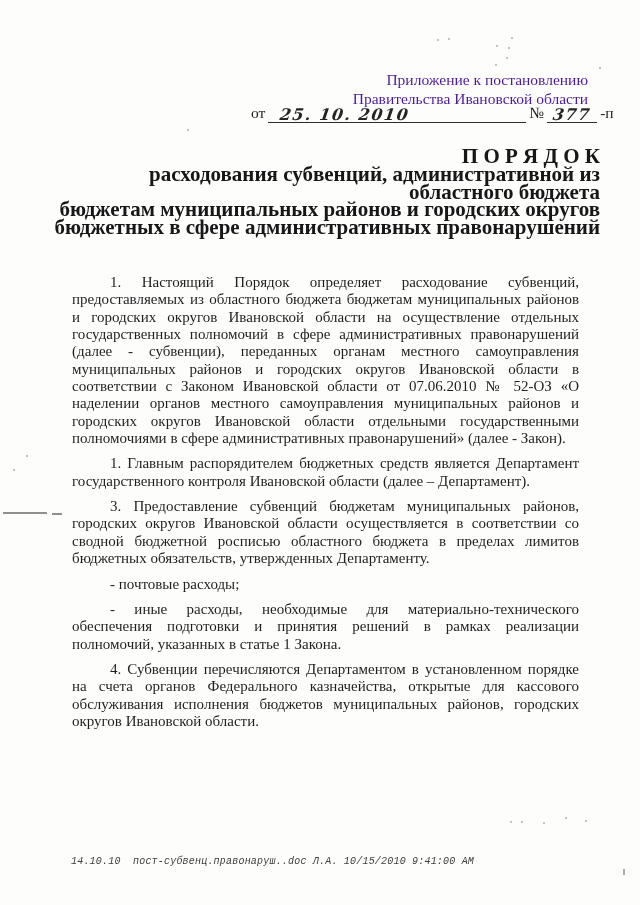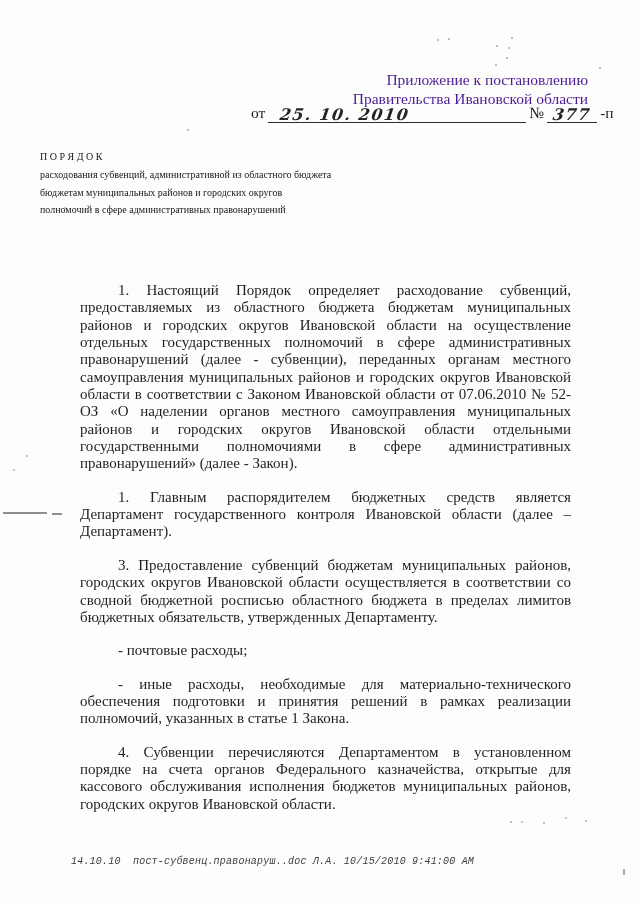--- a/index.html
+++ b/index.html
@@ -29,30 +29,30 @@
   .hand{
     font-family:"DejaVu Serif", serif;
     font-style:italic;font-weight:700;font-size:16px;
     letter-spacing:1.5px;color:#242424;
     display:inline-block;transform:skewX(-8deg);
     position:relative;top:1px;
   }
   
   .title{
     position:absolute;top:148px;left:40px;width:560px;
-    text-align:left;font-weight:normal;font-size:10px;line-height:17.8px;
+    text-align:right;font-weight:bold;font-size:21px;line-height:17.8px;
     color:#171717;
   }
   
   .body-text{
     position:absolute;top:266px;left:64px;width:523px;
     font-size:15px;line-height:17.35px;text-align:justify;
     color:#1f1f1f;
   }
-  .body-text p{margin:16px;text-indent:38px;}
+  .body-text p{margin:8px;text-indent:38px;}
   
   .footer{
     position:absolute;top:856px;left:71px;
     font-family:"Liberation Mono", monospace;font-style:italic;
     font-size:10px;letter-spacing:0.2px;color:#3d3d3d;white-space:pre;
   }
   
   .art{position:absolute;background:#8f8f8f;}
   .speck{position:absolute;width:2px;height:2px;background:#adadad;border-radius:1px;}
 </style>
@@ -71,21 +71,21 @@
     <span class="uline date"><span class="hand">25. 10. 2010</span></span>
     <span>№</span>
     <span class="uline num"><span class="hand">377</span></span>
     <span>-п</span>
   </div>
 
   <div class="title">
     <div>П О Р Я Д О К</div>
     <div>расходования субвенций, административной из областного бюджета</div>
     <div>бюджетам муниципальных районов и городских округов</div>
-    <div>полномочий в сфере административных правонарушений</div>
+    <div>бюджетных в сфере административных правонарушений</div>
   </div>
 
   <div class="body-text">
     <p>1. Настоящий Порядок определяет расходование субвенций, предоставляемых из областного бюджета бюджетам муниципальных районов и городских округов Ивановской области на осуществление отдельных государственных полномочий в сфере административных правонарушений (далее - субвенции), переданных органам местного самоуправления муниципальных районов и городских округов Ивановской области в соответствии с Законом Ивановской области от 07.06.2010 № 52-ОЗ «О наделении органов местного самоуправления муниципальных районов и городских округов Ивановской области отдельными государственными полномочиями в сфере административных правонарушений» (далее - Закон).</p>
     <p>1. Главным распорядителем бюджетных средств является Департамент государственного контроля Ивановской области (далее – Департамент).</p>
     <p>3. Предоставление субвенций бюджетам муниципальных районов, городских округов Ивановской области осуществляется в соответствии со сводной бюджетной росписью областного бюджета в пределах лимитов бюджетных обязательств, утвержденных Департаменту.</p>
     <p>- почтовые расходы;</p>
     <p>- иные расходы, необходимые для материально-технического обеспечения подготовки и принятия решений в рамках реализации полномочий, указанных в статье 1 Закона.</p>
     <p>4. Субвенции перечисляются Департаментом в установленном порядке на счета органов Федерального казначейства, открытые для кассового обслуживания исполнения бюджетов муниципальных районов, городских округов Ивановской области.</p>
   </div>

